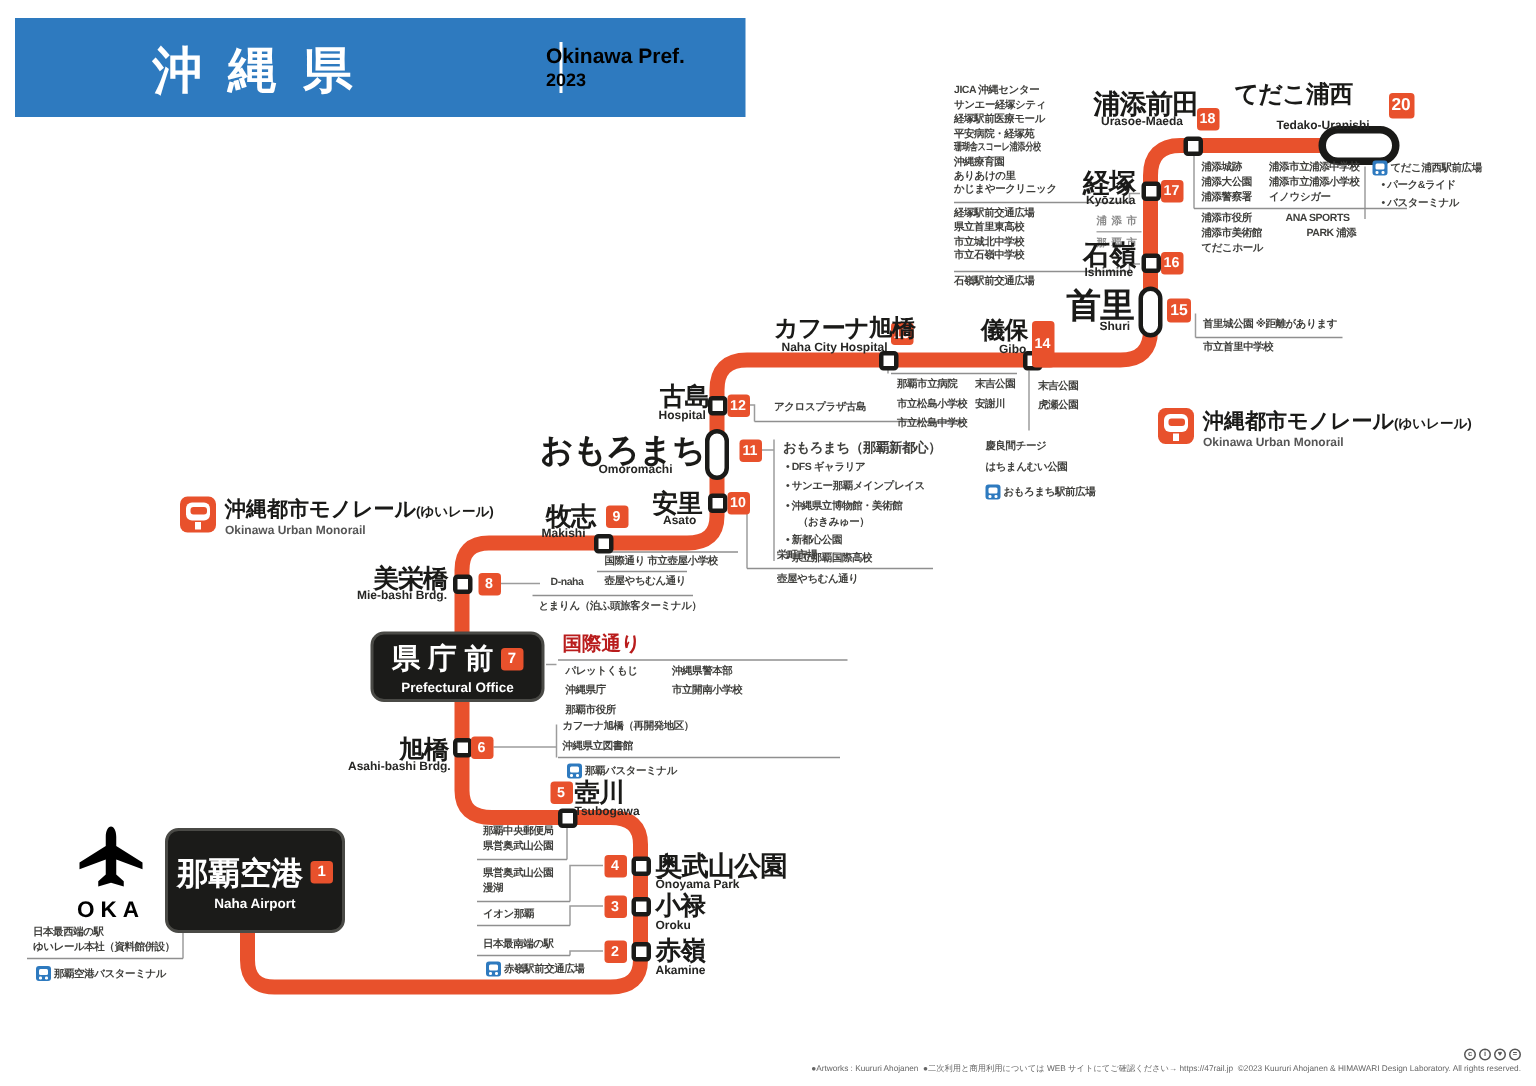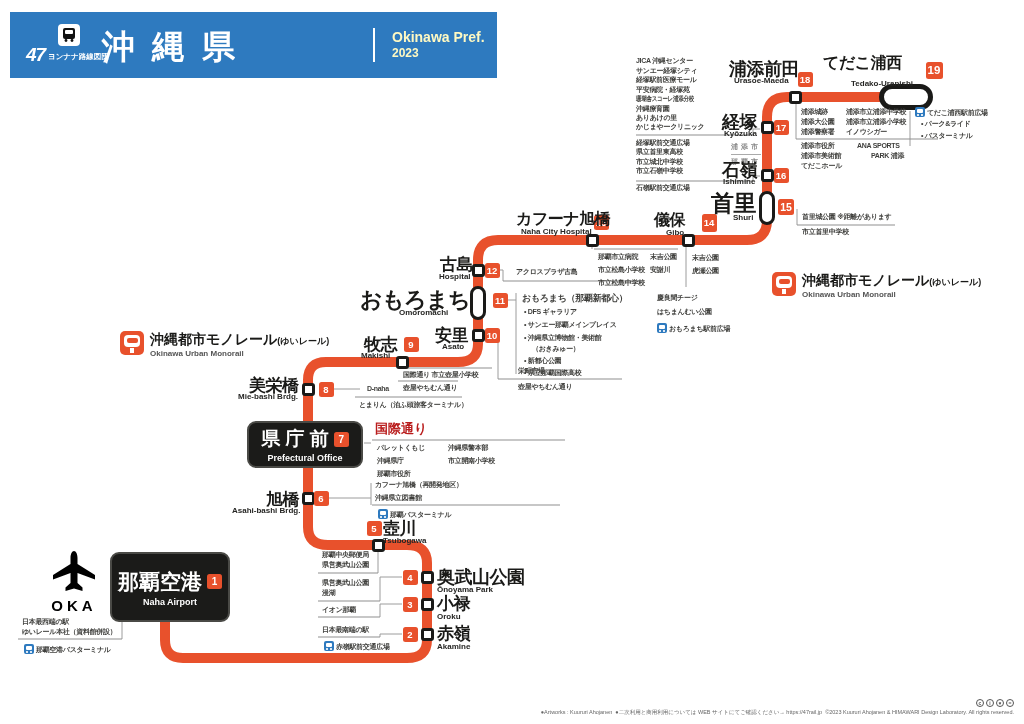--- a/index.html
+++ b/index.html
@@ -15,21 +15,21 @@
   
   .hdr{position:absolute;left:10px;top:12px;width:487px;height:66px;background:var(--c-blue);
     display:flex;align-items:center;}
   .hdr-logo{position:absolute;left:16px;top:12px;width:82px;height:44px;color:#fff;}
   .logo-47{position:absolute;left:0;bottom:2px;font-size:19px;font-weight:bold;font-style:italic;letter-spacing:-1px;}
   .logo-busbox{position:absolute;left:32px;top:0;width:22px;height:22px;background:#fff;border-radius:4px;}
   .logo-busbox svg{position:absolute;left:3px;top:3px;}
   .logo-jp{position:absolute;left:22px;bottom:6px;font-size:7.5px;font-weight:bold;white-space:nowrap;}
   .hdr-title{position:absolute;left:92px;top:13px;font-size:33px;font-weight:bold;color:#fff;letter-spacing:17px;white-space:nowrap;}
   .hdr-div{position:absolute;left:363px;top:16px;width:2px;height:34px;background:#fff;}
-  .hdr-en{position:absolute;left:382px;top:17px;color:#fef9c3;line-height:1.2;}
+  .hdr-en{position:absolute;left:354px;top:17px;color:#000000;line-height:1.2;}
   .hdr-en .l1{font-size:14px;font-weight:bold;}
   .hdr-en .l2{font-size:12px;font-weight:bold;}
 
   
   .dot{position:absolute;width:13px;height:13px;background:#fff;border:3px solid #1A1A18;border-radius:3px;}
   .tall{position:absolute;width:16px;height:34px;background:#fff;border:3px solid #1A1A18;border-radius:8px;}
   .terminal{position:absolute;width:54px;height:26px;background:#fff;border:5px solid #1A1A18;border-radius:13px;}
   .badge{position:absolute;background:var(--c-line);color:#fff;font-weight:bold;
     display:flex;align-items:center;justify-content:center;border-radius:2.5px;}
   .st-name{position:absolute;font-weight:bold;color:#1A1A18;white-space:nowrap;letter-spacing:-0.5px;}
@@ -118,32 +118,20 @@
       <path d="M318,573 L378,573" fill="none" stroke="#8F8F8F" stroke-width="1"></path>
       <path d="M318,601 L380,601" fill="none" stroke="#8F8F8F" stroke-width="1"></path>
       <path d="M318,617 L380,617" fill="none" stroke="#8F8F8F" stroke-width="1"></path>
       <path d="M318,637 L380,637" fill="none" stroke="#8F8F8F" stroke-width="1"></path>
       <path d="M18,639 L122,639" fill="none" stroke="#8F8F8F" stroke-width="1"></path>
       <path d="M796,139 L938,139" fill="none" stroke="#8F8F8F" stroke-width="1"></path>
       <path d="M165,612 L165,640 Q165,658 183,658 L407,658 Q427,658 427,640 L427,563 Q427,545 407,545 L328,545 Q308,545 308,527 L308,380 Q308,362 326,362 L458,362 Q478,362 478,344 L478,260 Q478,240 498,240 L747,240 Q767,240 767,220 L767,117 Q767,97 787,97 L896,97" fill="none" stroke="#E8512C" stroke-width="10"></path>
     </svg>
 
   <div class="hdr">
-    <div class="hdr-logo">
-      <span class="logo-47">47</span>
-      <span class="logo-busbox">
-        <svg width="16" height="16" viewBox="0 0 16 16">
-            <rect x="2" y="1" width="12" height="11" rx="2" fill="#111"></rect>
-            <rect x="4" y="3" width="8" height="4" rx="1" fill="#fff"></rect>
-            <circle cx="5" cy="13.5" r="1.4" fill="#111"></circle>
-            <circle cx="11" cy="13.5" r="1.4" fill="#111"></circle>
-          </svg>
-      </span>
-      <span class="logo-jp">ヨンナナ路線図団</span>
-    </div>
     <div class="hdr-title">沖縄県</div>
     <div class="hdr-div"></div>
     <div class="hdr-en">
       <div class="l1">Okinawa Pref.</div>
       <div class="l2">2023</div>
     </div>
   </div>
 
   <div class="brand" style="left:120px;top:331px;">
     <span class="mic">
@@ -234,41 +222,41 @@
       <div class="st-rl" style="left: 399px; top: 308px;">Omoromachi</div>
       <div class="dot" style="left: 471.5px; top: 263.5px;"></div>
       <div class="badge" style="left: 484.5px; top: 262.5px; width: 15px; height: 15px; font-size: 9.5px;">12</div>
       <div class="st-name" style="left: 440px; top: 253px; font-size: 17px;">古島</div>
       <div class="st-rl" style="left: 439px; top: 272px;">Hospital</div>
       <div class="dot" style="left: 585.5px; top: 233.5px;"></div>
       <div class="badge" style="left: 593.5px; top: 214.5px; width: 15px; height: 15px; font-size: 9.5px;">13</div>
       <div class="st-name" style="left: 516px; top: 209px; font-size: 16px;">カフーナ旭橋</div>
       <div class="st-rl" style="left: 521px; top: 227px;">Naha City Hospital</div>
       <div class="dot" style="left: 681.5px; top: 233.5px;"></div>
-      <div class="badge" style="left: 687.5px; top: 213.5px; width: 15px; height: 18px; font-size: 9.5px; margin-left: 14px;">14</div>
+      <div class="badge" style="left: 687.5px; top: 213.5px; width: 15px; height: 31px; font-size: 9.5px;">14</div>
       <div class="st-name" style="left: 654px; top: 210px; font-size: 16px;">儀保</div>
       <div class="st-rl" style="left: 666px; top: 228px;">Gibo</div>
       <div class="tall" style="left: 759px; top: 191px;"></div>
       <div class="badge" style="left: 778px; top: 199px; width: 16px; height: 16px; font-size: 10.5px;">15</div>
       <div class="st-name" style="left: 711px; top: 188px; font-size: 23px;">首里</div>
       <div class="st-rl" style="left: 733px; top: 213px;">Shuri</div>
       <div class="dot" style="left: 760.5px; top: 168.5px;"></div>
       <div class="badge" style="left: 773.5px; top: 167.5px; width: 15px; height: 15px; font-size: 9.5px;">16</div>
       <div class="st-name" style="left: 722px; top: 158px; font-size: 18px;">石嶺</div>
       <div class="st-rl" style="left: 723px; top: 177px;">Ishimine</div>
       <div class="dot" style="left: 760.5px; top: 120.5px;"></div>
       <div class="badge" style="left: 773.5px; top: 119.5px; width: 15px; height: 15px; font-size: 9.5px;">17</div>
       <div class="st-name" style="left: 722px; top: 110px; font-size: 18px;">経塚</div>
       <div class="st-rl" style="left: 724px; top: 129px;">Kyōzuka</div>
       <div class="dot" style="left: 788.5px; top: 90.5px;"></div>
       <div class="badge" style="left: 797.5px; top: 71.5px; width: 15px; height: 15px; font-size: 9.5px;">18</div>
       <div class="st-name" style="left: 729px; top: 57px; font-size: 18px;">浦添前田</div>
       <div class="st-rl" style="left: 734px; top: 76px;">Urasoe-Maeda</div>
       <div class="terminal" style="left: 879px; top: 84px;"></div>
-      <div class="badge" style="left: 925.5px; top: 61.5px; width: 17px; height: 17px; font-size: 11.5px;">19</div>
+      <div class="badge" style="left: 925.5px; top: 61.5px; width: 17px; height: 17px; font-size: 11.5px;">20</div>
       <div class="st-name" style="left: 823px; top: 53px; font-size: 16px;">てだこ浦西</div>
       <div class="st-rl" style="left: 851px; top: 79px;">Tedako-Uranishi</div>
     </div>
   <div id="notes">
       <div class="ann" style="left: 636px; top: 57px;">
         <span>JICA 沖縄センター</span>
       </div>
       <div class="ann" style="left: 636px; top: 67px;">
         <span>サンエー経塚シティ</span>
       </div>

